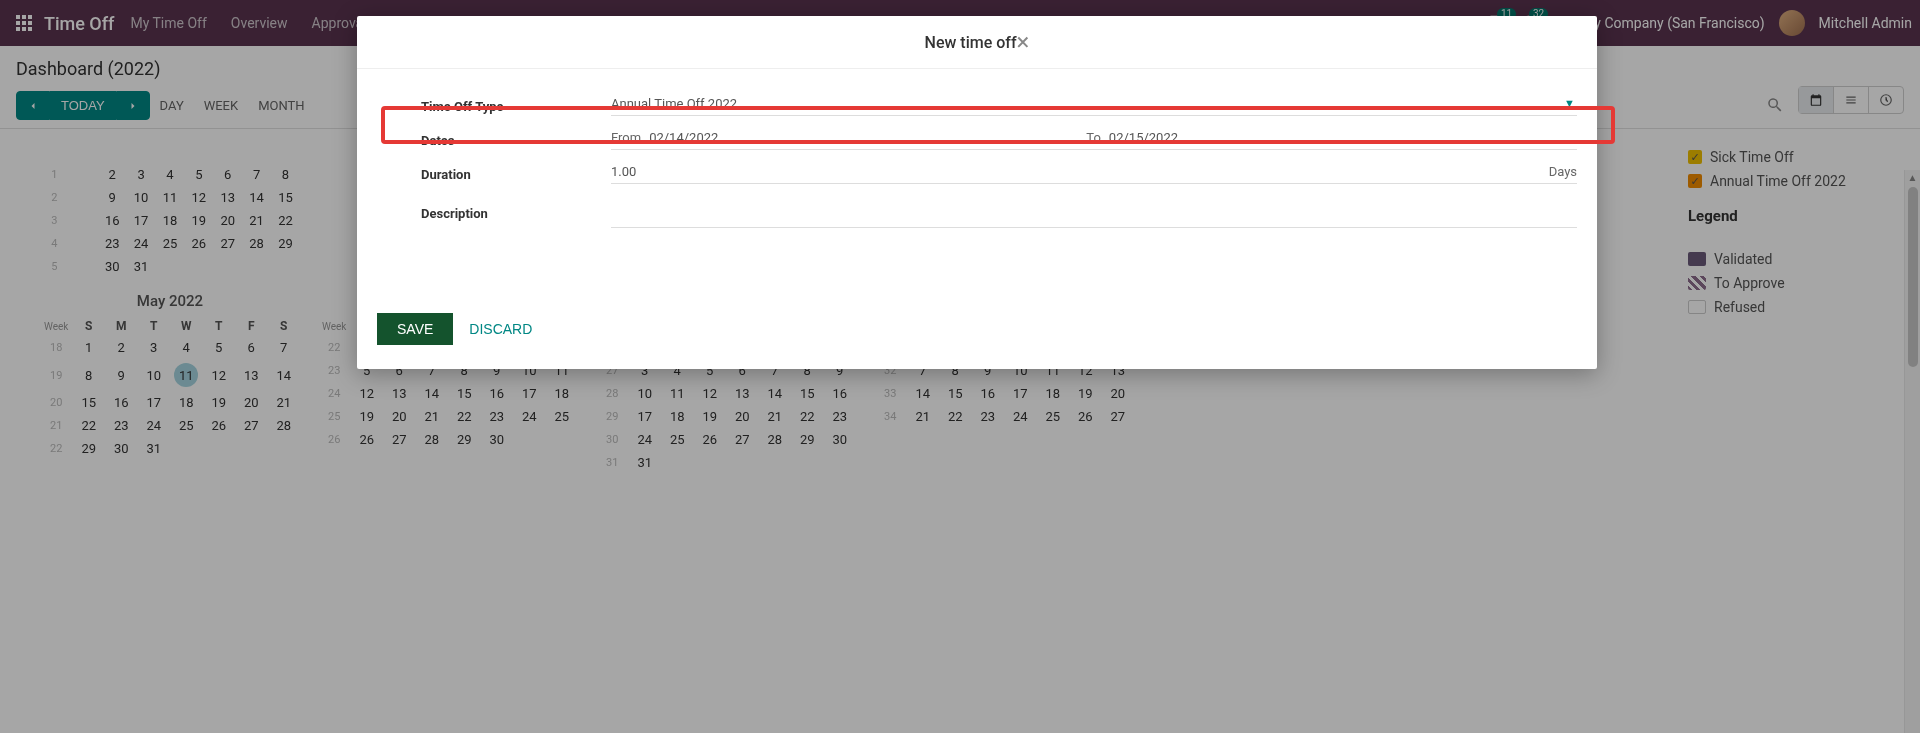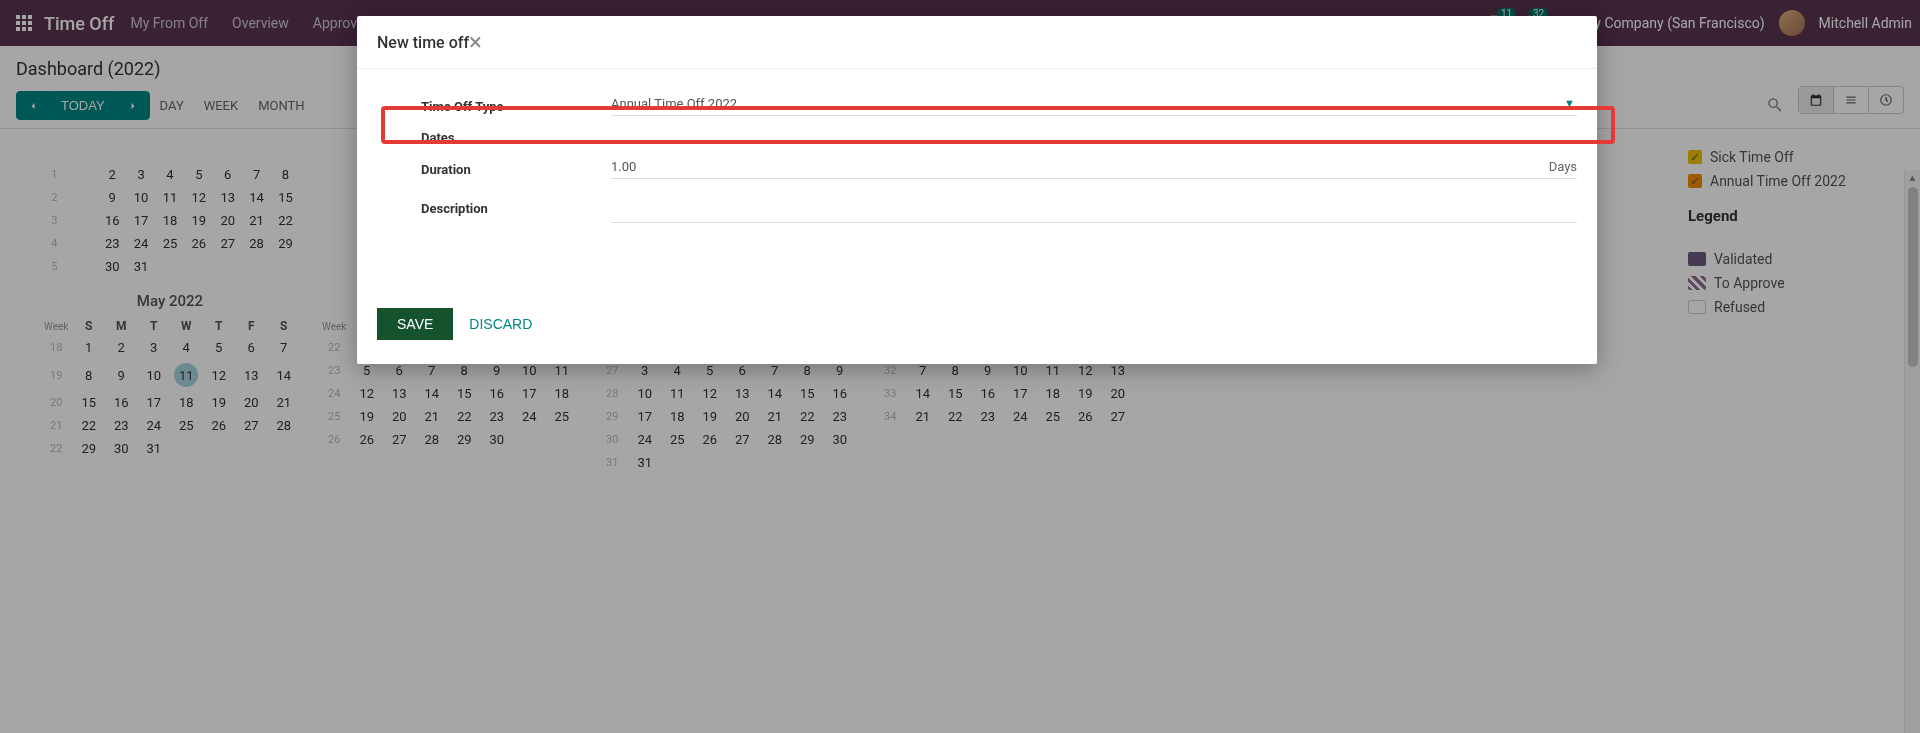--- a/index.html
+++ b/index.html
@@ -53,21 +53,21 @@
 .sidebar .legend-item { display: flex; align-items: center; gap: 8px; padding: 4px 0; font-size: 14px; color: #555; }
 .swatch { width: 18px; height: 14px; border-radius: 2px; display: inline-block; }
 .swatch.validated { background: #6a5a7a; }
 .swatch.approve { background: repeating-linear-gradient(45deg,#8e6e8e,#8e6e8e 3px,#fff 3px,#fff 6px); }
 .swatch.refused { background: #fff; border: 1px solid #ccc; position: relative; }
 .chk { width: 14px; height: 14px; display: inline-flex; align-items: center; justify-content: center; font-size: 11px; line-height: 1; border-radius: 2px; }
 
 
 .overlay { position: absolute; inset: 0; background: rgba(0,0,0,0.35); }
 .modal { position: absolute; top: 16px; left: 357px; width: 1240px; background: #fff; border-radius: 2px; box-shadow: 0 5px 25px rgba(0,0,0,0.3); }
-.modal-header { display: flex; justify-content: flex-start; align-items: center; padding: 14px 20px; border-bottom: 1px solid #eee; }
+.modal-header { display: flex; justify-content: center; align-items: center; padding: 14px 20px; border-bottom: 1px solid #eee; }
 .modal-title { font-size: 16px; font-weight: 500; color: #333; }
 .modal-close { font-size: 24px; color: #888; cursor: pointer; line-height: 1; }
 .modal-body { padding: 20px 20px 60px 20px; margin-left: 44px; }
 .form-row { display: flex; align-items: center; padding: 7px 0; }
 .form-label { width: 190px; font-weight: 700; font-size: 13px; color: #333; }
 .form-field { flex: 1; display: flex; align-items: center; gap: 8px; border-bottom: 1px solid #ddd; padding-bottom: 4px; position: relative; }
 .form-field .from-lbl, .form-field .to-lbl { color: #666; font-size: 13px; }
 .form-field .val { color: #555; font-size: 13px; }
 .form-field .to-lbl { margin-left: 360px; }
 .form-field .unit { margin-left: auto; color: #666; font-size: 13px; }
@@ -97,21 +97,21 @@
           <rect x="6" y="6" width="4" height="4"></rect>
           <rect x="12" y="6" width="4" height="4"></rect>
           <rect x="0" y="12" width="4" height="4"></rect>
           <rect x="6" y="12" width="4" height="4"></rect>
           <rect x="12" y="12" width="4" height="4"></rect>
         </g>
       </svg>
   </span>
   <span class="brand">Time Off</span>
   <div class="menu">
-    <a>My From Off</a>
+    <a>My Time Off</a>
     <a>Overview</a>
     <a>Approvals</a>
     <a>Reporting</a>
     <a>Configuration</a>
   </div>
   <div class="right">
     <span class="badge-wrap">
       <svg width="18" height="18" viewBox="0 0 24 24">
           <path fill="#cfc7cd" d="M20 2H4a2 2 0 00-2 2v18l4-4h14a2 2 0 002-2V4a2 2 0 00-2-2z"></path>
         </svg>
@@ -561,20 +561,26 @@
   <div class="modal-body" style="position:relative;">
     <div class="form-row">
       <div class="form-label">Time Off Type</div>
       <div class="form-field">
         <span class="val">Annual Time Off 2022</span>
         <span class="dropdown-caret">▼</span>
       </div>
     </div>
     <div class="form-row">
       <div class="form-label">Dates</div>
+      <div class="form-field">
+        <span class="from-lbl">From</span>
+        <span class="val">02/14/2022</span>
+        <span class="to-lbl">To</span>
+        <span class="val">02/15/2022</span>
+      </div>
     </div>
     <div class="form-row">
       <div class="form-label">Duration</div>
       <div class="form-field">
         <span class="val">1.00</span>
         <span class="unit">Days</span>
       </div>
     </div>
     <div class="form-row">
       <div class="form-label">Description</div>

